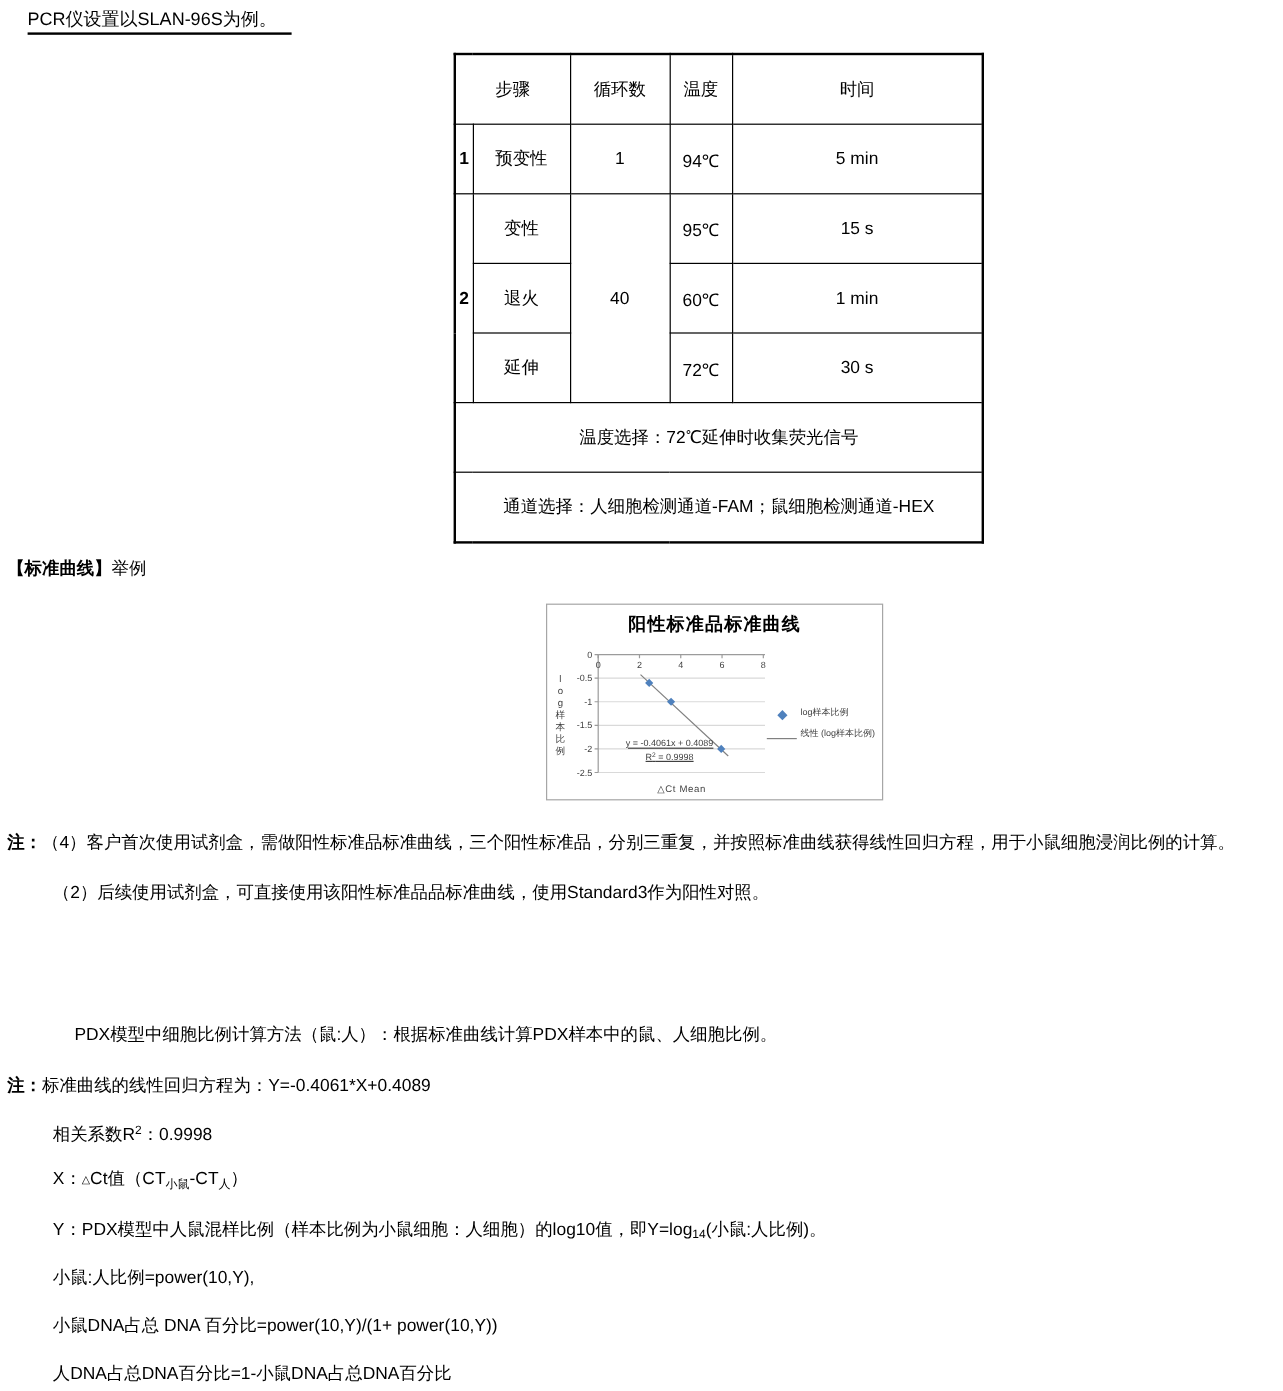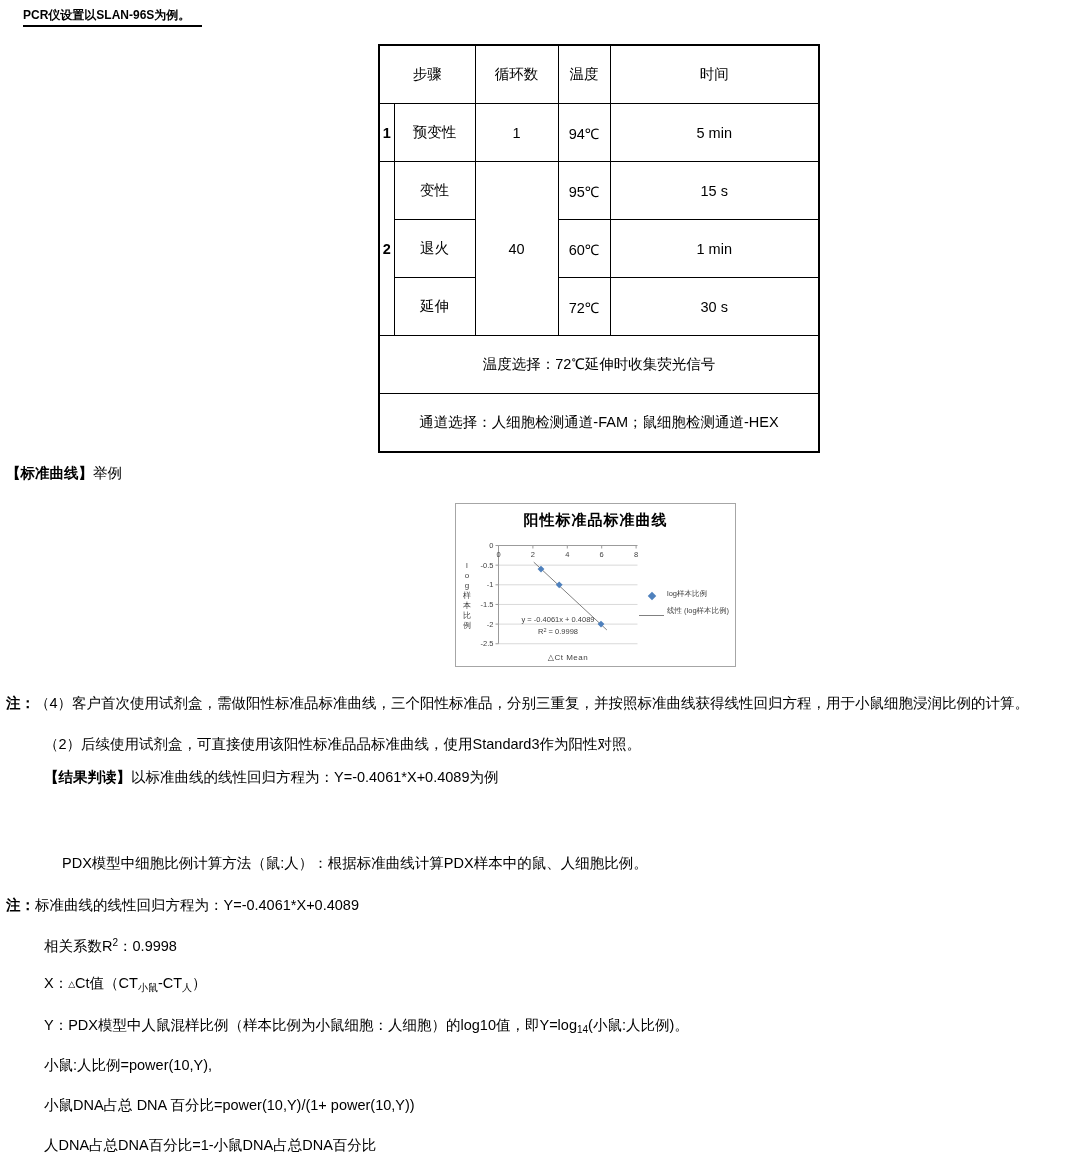--- a/index.html
+++ b/index.html
@@ -1,21 +1,21 @@
 <!DOCTYPE html>
 <html><head>
 <meta charset="utf-8">
 <style>
   html,body{margin:0;padding:0;background:#fff;}
   .page{position:relative;width:1069px;height:1159px;background:#fff;overflow:hidden;
         font-family:"Liberation Sans",sans-serif;color:#000;}
   .abs{position:absolute;white-space:nowrap;}
 
   
-  .doc-title{left:23px;top:7px;font-size:12px;font-weight:bold;
+  .doc-title{left:23px;top:7px;font-size:15px;font-weight:normal;
              border-bottom:2px solid #000;padding:0 12px 1px 0;}
 
   
   table.pcr{position:absolute;left:378px;top:44px;border-collapse:collapse;
             table-layout:fixed;width:440px;border:2px solid #000;}
   table.pcr td{border:1px solid #000;font-size:14.5px;text-align:center;
                vertical-align:middle;height:57px;padding:0 2px;overflow:hidden;}
   td.hb{border-bottom-width:2px;}
   td.rb{border-right-width:2px;}
   td.tb{border-top-width:2px;}
@@ -32,21 +32,21 @@
   .chart-box{left:455px;top:503px;width:281px;height:164px;border:1px solid #a6a6a6;
              background:#fff;box-sizing:border-box;}
   .chart-title{position:absolute;left:0;right:0;top:7px;text-align:center;
                font-family:"DejaVu Serif",serif;font-weight:bold;font-size:15px;
                letter-spacing:1px;color:#000;white-space:nowrap;}
   .chart-svg{position:absolute;left:0;top:0;}
   .chart-svg text{font-family:"Liberation Sans",sans-serif;}
   .chart-ylabel{position:absolute;left:5px;top:57px;width:12px;font-size:8px;
                 line-height:10px;text-align:center;color:#3f3f3f;}
   .chart-eq{position:absolute;left:40px;top:111px;width:124px;text-align:center;
-            font-size:7.5px;line-height:10px;color:#404040;white-space:nowrap;}
+            font-size:7.5px;line-height:10px;color:#404040;white-space:nowrap;text-decoration:underline;}
   .chart-eq sup{font-size:5.5px;vertical-align:2px;}
   .legend-row{position:absolute;left:183px;display:flex;align-items:flex-end;height:12px;}
   .legend-marker{width:25px;display:flex;align-items:center;justify-content:center;flex:none;}
   .diamond{width:6px;height:6px;transform:rotate(45deg);display:block;}
   .legend-line{width:25px;height:1px;display:block;}
   .legend-label{font-size:7.5px;color:#3f3f3f;margin-left:3px;white-space:nowrap;}
   .chart-xlabel{position:absolute;left:42px;top:149px;width:140px;text-align:center;
                 font-size:8px;color:#3f3f3f;letter-spacing:0.5px;}
 
   
@@ -178,23 +178,20 @@
     </div>
     <div class="chart-xlabel">△Ct Mean</div>
   </div>
 
   <div class="abs line" style="left:6px;top:694px">
     <span class="bold">注：</span><span>（4）客户首次使用试剂盒，需做阳性标准品标准曲线，三个阳性标准品，分别三重复，并按照标准曲线获得线性回归方程，用于小鼠细胞浸润比例的计算。</span>
   </div>
   <div class="abs line" style="left:44px;top:735px">
     <span>（2）后续使用试剂盒，可直接使用该阳性标准品品标准曲线，使用Standard3作为阳性对照。</span>
   </div>
-  <div class="abs line" style="left:44px;top:768px">
-    <span class="bold">【结果判读】</span><span>以标准曲线的线性回归方程为：Y=-0.4061*X+0.4089为例</span>
-  </div>
   <div class="abs line" style="left:62px;top:854px">
     <span>PDX模型中细胞比例计算方法（鼠:人）：根据标准曲线计算PDX样本中的鼠、人细胞比例。</span>
   </div>
   <div class="abs line" style="left:6px;top:896px">
     <span class="bold">注：</span><span>标准曲线的线性回归方程为：Y=-0.4061*X+0.4089</span>
   </div>
   <div class="abs line" style="left:44px;top:933px">
     <span>相关系数R</span><span class="sup">2</span><span>：0.9998</span>
   </div>
   <div class="abs line" style="left:44px;top:974px">

